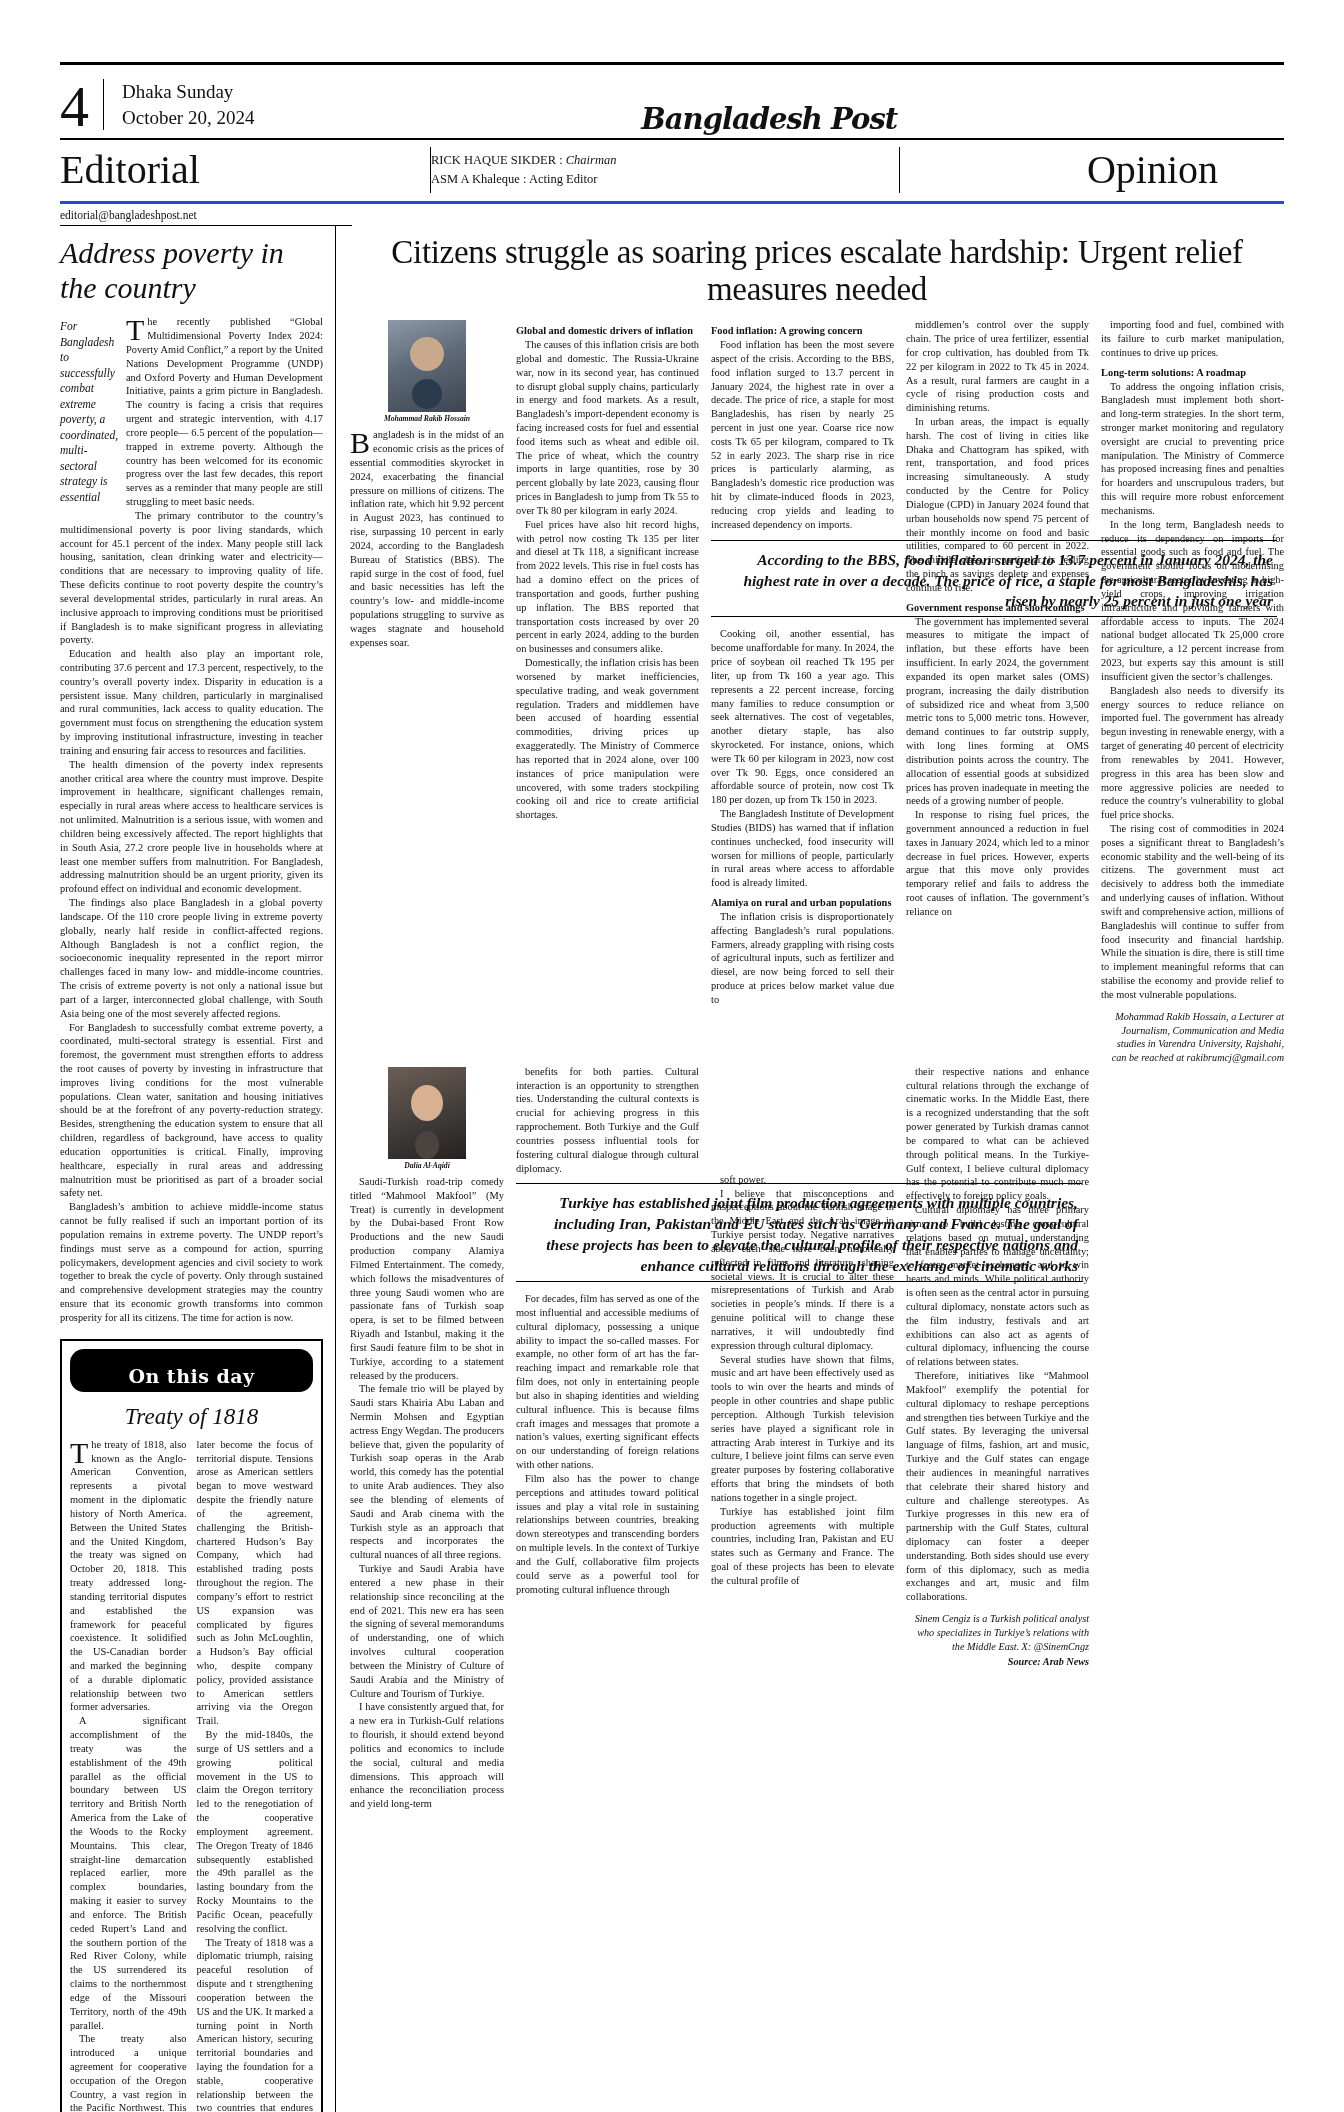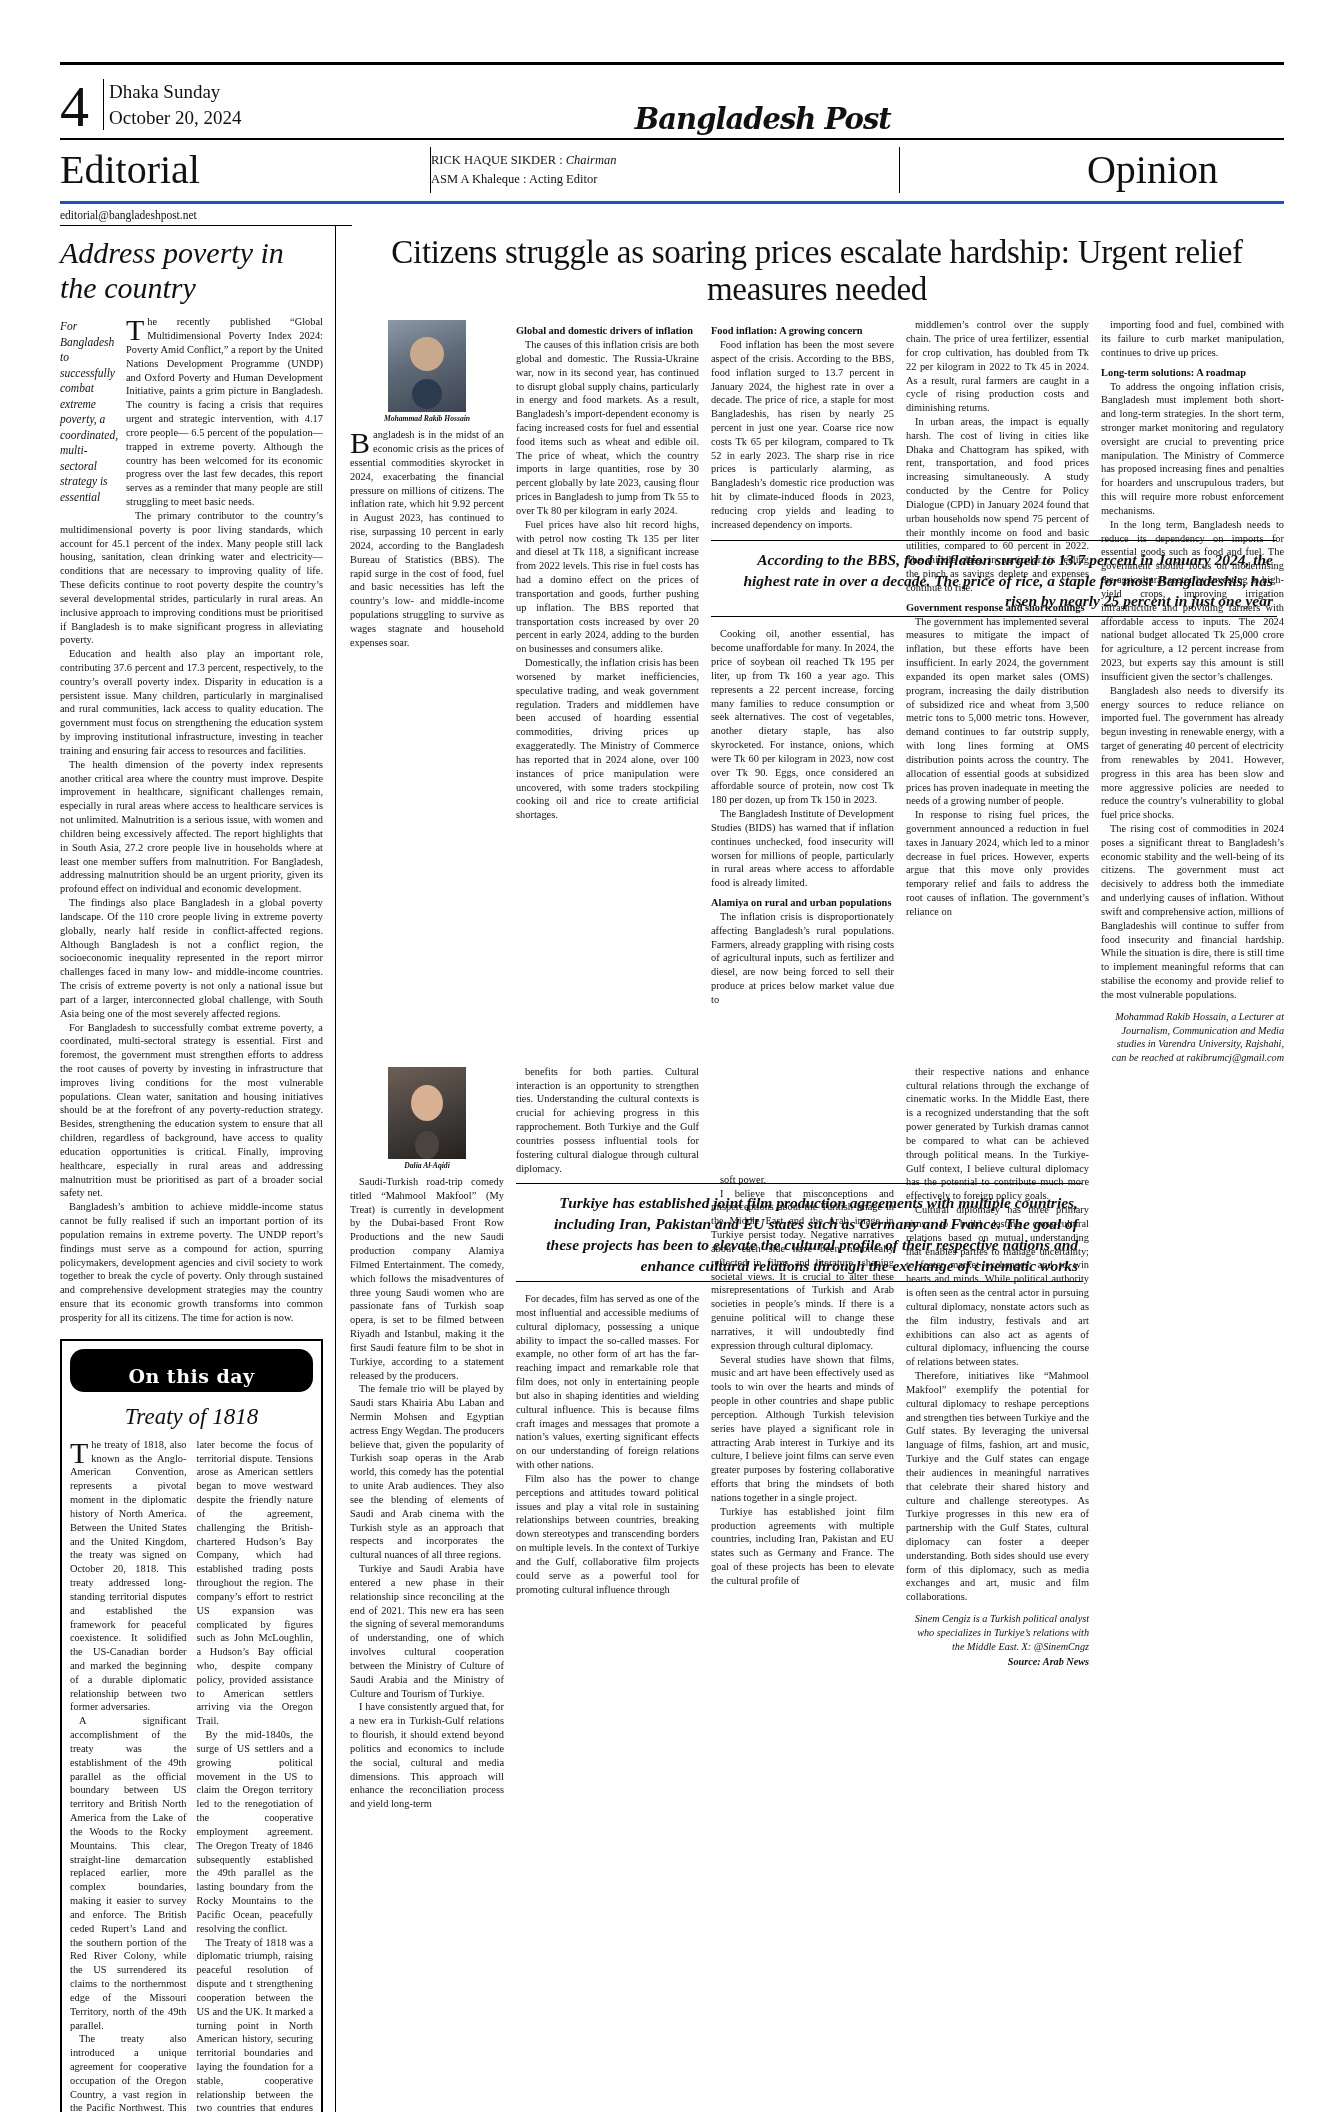--- a/index.html
+++ b/index.html
@@ -30,21 +30,21 @@
   .pageno {
     font-family: "Liberation Serif", serif;
     font-size: 58px;
     line-height: 0.95;
     font-weight: 400;
     padding-right: 14px;
     margin-bottom: -2px;
   }
   .dateblock {
     border-left: 1px solid #000;
-    padding-left: 5px;
+    padding-left: 18px;
     font-size: 19px;
     line-height: 1.35;
     margin-bottom: 2px;
   }
   .brand {
     flex: 1;
     text-align: center;
     font-family: "DejaVu Serif", serif;
     font-weight: bold;
     font-size: 29px;

